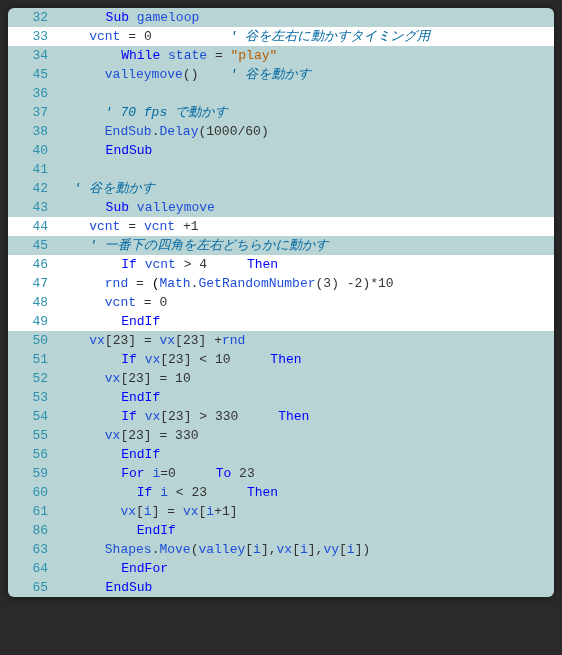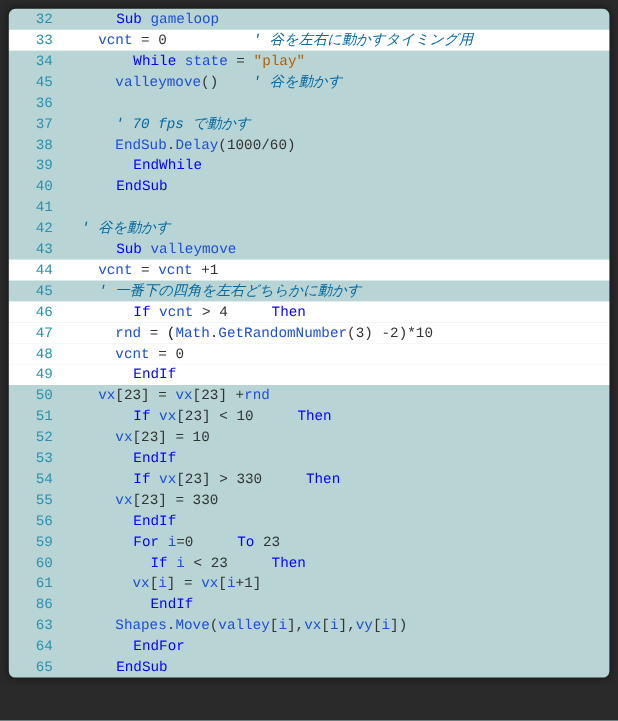--- a/index.html
+++ b/index.html
@@ -67,24 +67,20 @@
       <div class="gutter">36</div>
       <div class="code"></div>
     </div>
     <div class="line">
       <div class="gutter">37</div>
       <div class="code"><span class="tok-plain">      </span><span class="tok-comment">' 70 fps で動かす</span></div>
     </div>
     <div class="line">
       <div class="gutter">38</div>
       <div class="code"><span class="tok-plain">      </span><span class="tok-ident">EndSub</span><span class="tok-op">.</span><span class="tok-ident">Delay</span><span class="tok-op">(</span><span class="tok-num">1000</span><span class="tok-op">/</span><span class="tok-num">60</span><span class="tok-op">)</span></div>
-    </div>
-    <div class="line">
-      <div class="gutter">39</div>
-      <div class="code"><span class="tok-plain">    </span><span class="tok-kw">EndWhile</span></div>
     </div>
     <div class="line">
       <div class="gutter">40</div>
       <div class="code"><span class="tok-plain">  </span><span class="tok-kw">EndSub</span></div>
     </div>
     <div class="line">
       <div class="gutter">41</div>
       <div class="code"></div>
     </div>
     <div class="line">

